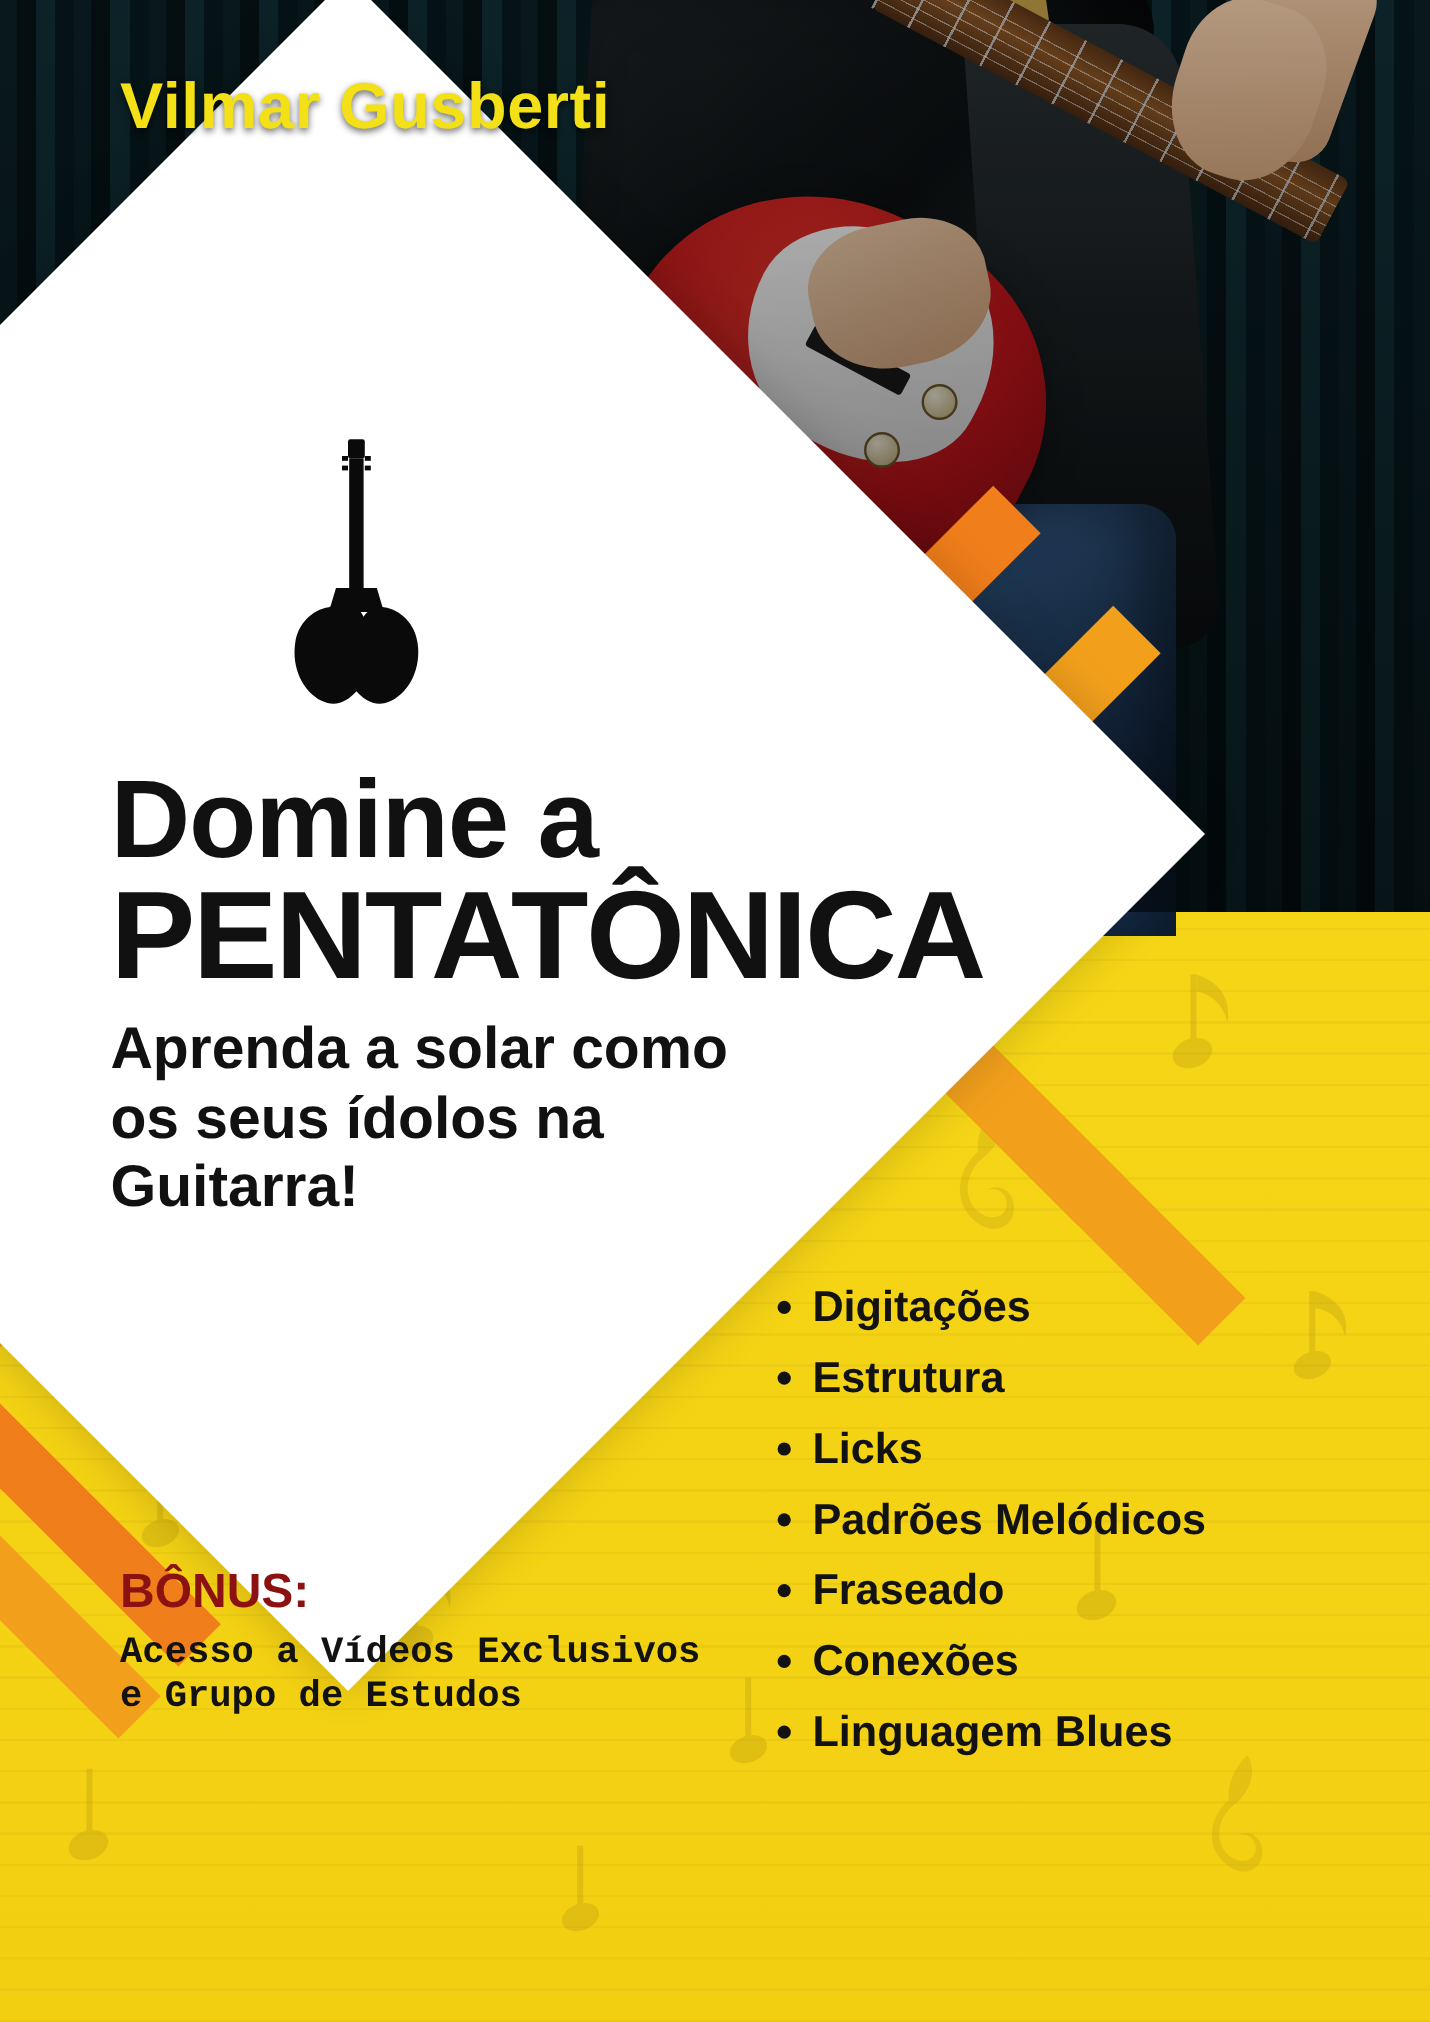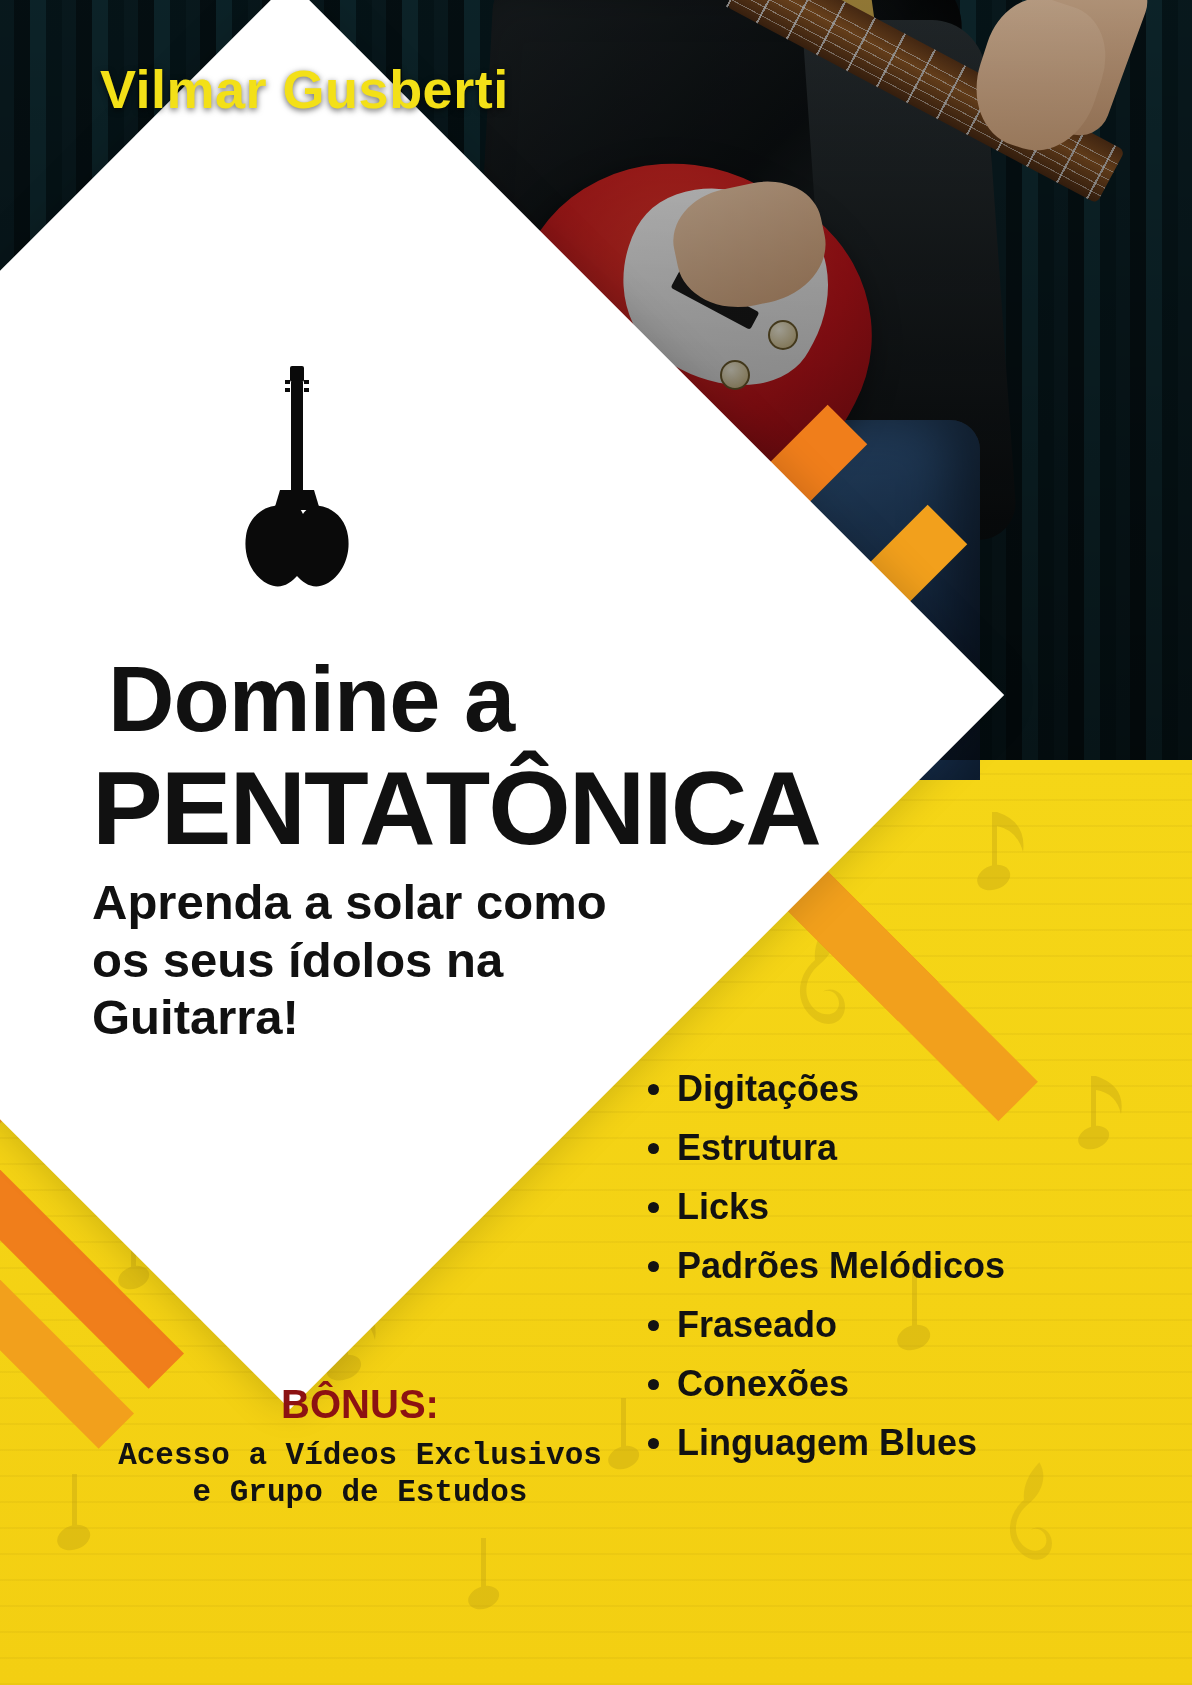--- a/index.html
+++ b/index.html
@@ -243,21 +243,21 @@
     left: 92px;
     top: 640px;
     width: 660px;
     color: #111111;
   }
   .title-1 {
     font-size: 92px;
     font-weight: 700;
     line-height: .95;
     letter-spacing: -1px;
-    margin: 16px;
+    margin: 0;
   }
   .title-2 {
     font-size: 104px;
     font-weight: 700;
     line-height: .95;
     letter-spacing: -2px;
     margin: 4px 0 0 0;
     transform: scaleX(1.02);
     transform-origin: left center;
   }
@@ -292,23 +292,22 @@
     border-radius: 50%;
     background: #121212;
     flex: 0 0 11px;
     transform: translateY(-6px);
   }
 
   
   .bonus {
     position: absolute;
     left: 100px;
-    top: 1382px;
+    top: 1304px;
     width: 520px;
-    text-align: center;
   }
   .bonus-title {
     font-size: 40px;
     font-weight: 700;
     color: #8c1212;
     margin: 0 0 10px 0;
   }
   .bonus-text {
     font-size: 31px;
     font-weight: 700;

